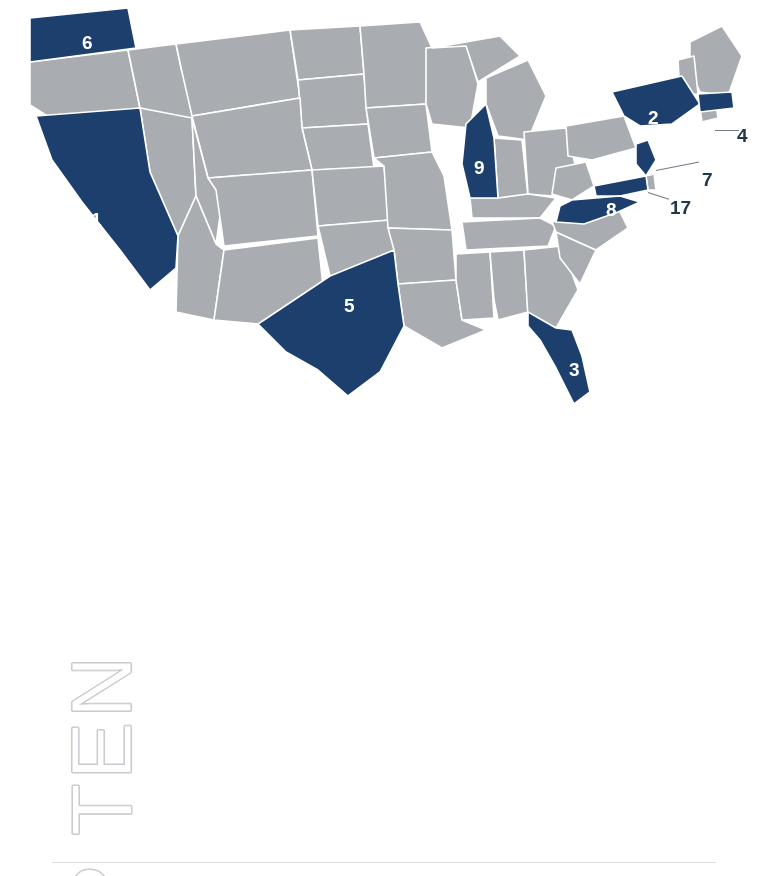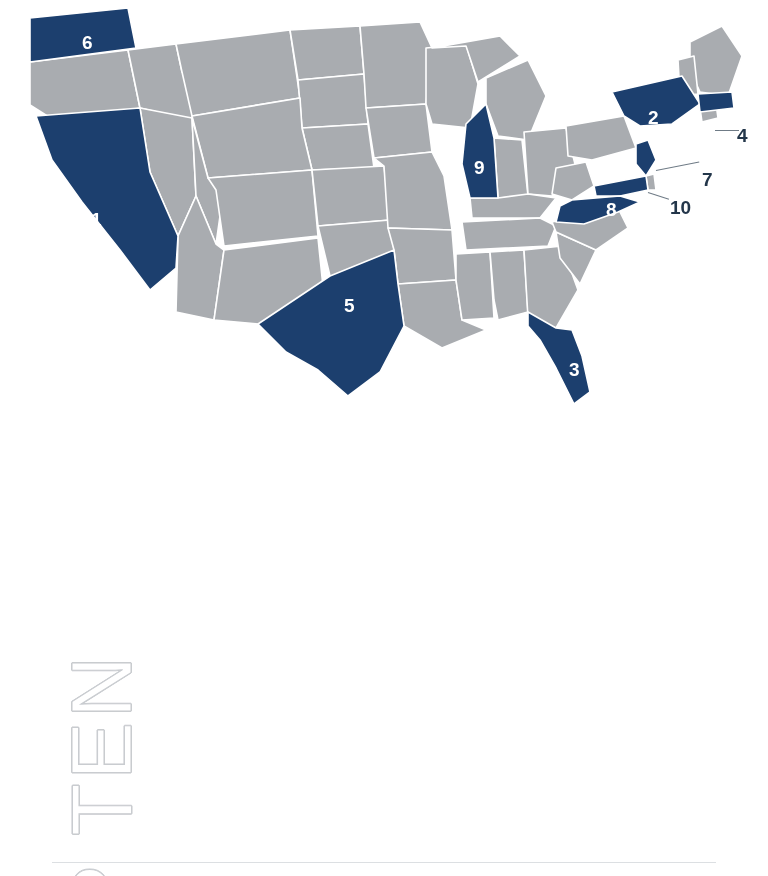--- a/index.html
+++ b/index.html
@@ -192,21 +192,21 @@
 
   <div class="map-label" style="left:82px; top:33px;">6</div>
   <div class="map-label" style="left:91px; top:210px;">1</div>
   <div class="map-label" style="left:344px; top:296px;">5</div>
   <div class="map-label" style="left:474px; top:158px;">9</div>
   <div class="map-label" style="left:648px; top:108px;">2</div>
   <div class="map-label" style="left:569px; top:360px;">3</div>
   <div class="map-label" style="left:606px; top:200px;">8</div>
   <div class="map-label dark" style="left:737px; top:126px;">4</div>
   <div class="map-label dark" style="left:702px; top:170px;">7</div>
-  <div class="map-label dark" style="left:670px; top:198px;">10</div>
+  <div class="map-label dark" style="left:670px; top:198px;">17</div>
 </div>
 
 <div id="states-section">
 
   <div class="bigword" style="left:52px; top:438px; height:180px;">TOP TEN</div>
 
 </div>
 
 <div id="zip-section">
 

